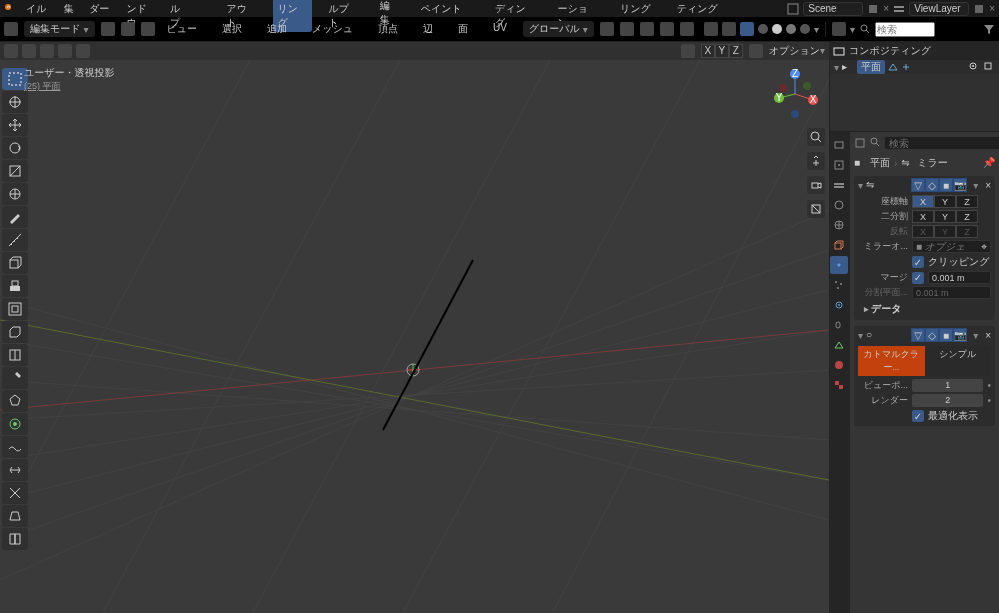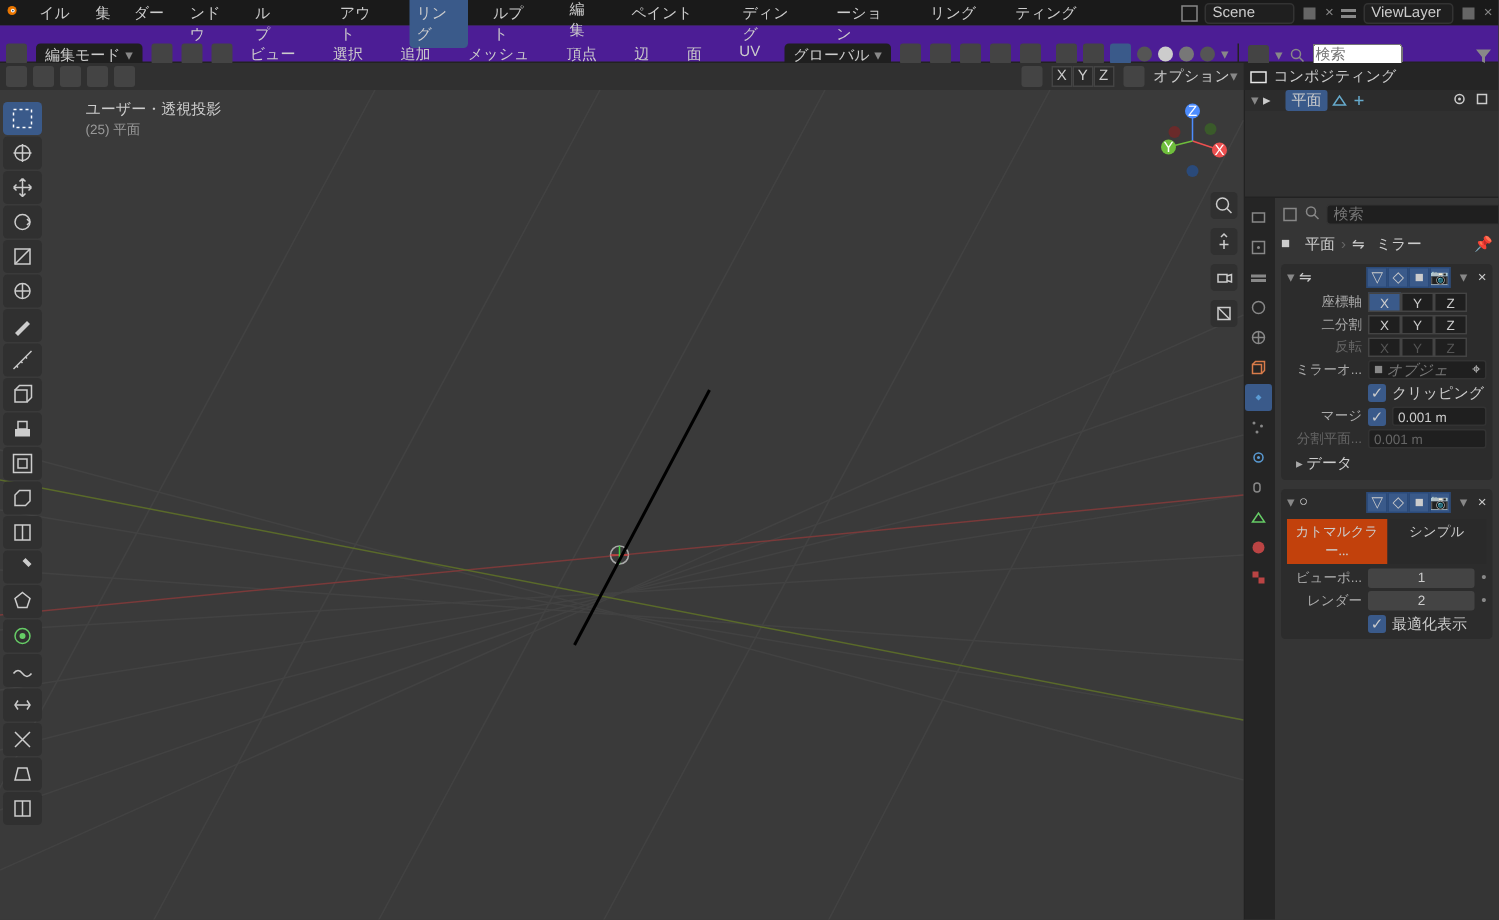--- a/index.html
+++ b/index.html
@@ -6,38 +6,38 @@
 body { width: 999px; height: 613px; background: #393939; overflow: hidden; }
 .topbar { display: flex; align-items: center; height: 17px; background: #1a1a1a; padding: 0 4px; gap: 14px; }
 .topbar .menu { display: flex; gap: 14px; }
 .topbar .menu span { cursor: pointer; }
 .topbar .tabs { display: flex; gap: 12px; margin-left: 20px; }
 .topbar .tabs span { padding: 2px 5px; border-radius: 3px; }
 .topbar .tabs span.active { background: #3a5a8a; }
 .topbar .right { margin-left: auto; display: flex; align-items: center; gap: 4px; padding-left: 45px; }
 .topbar input { background: #1f1f1f; border: 1px solid #333; border-radius: 3px; height: 14px; padding: 0 4px; color: #ccc; width: 60px; }
 .ico { display: inline-block; width: 12px; height: 12px; }
-.header2 { display: flex; align-items: flex-start; height: 20px; background: #4c1d95; border-bottom: 1px solid #222; padding: 12px 4px; gap: 6px; }
+.header2 { display: flex; align-items: center; height: 20px; background: #000000; border-bottom: 1px solid #222; padding: 12px 4px; gap: 6px; }
 .header2 .drop { background: #1f1f1f; border-radius: 3px; padding: 1px 6px; display: flex; align-items: center; gap: 3px; }
 .header2 .small-ico { width: 14px; height: 14px; background: #444; border-radius: 2px; }
 .header2 .menu2 { display: flex; gap: 25px; margin-left: 6px; }
 .header2 .right { margin-left: auto; display: flex; align-items: center; gap: 4px; }
 .header2 .circle { width: 10px; height: 10px; border-radius: 50%; }
 .selbar { display: flex; align-items: center; height: 18px; background: #303030; padding: 0 4px; gap: 4px; }
 .selbar .box { width: 14px; height: 14px; background: #444; border-radius: 2px; }
 .selbar .right { margin-left: auto; display: flex; align-items: center; gap: 6px; }
 .selbar .xyz { display: flex; gap: 0; }
 .selbar .xyz span { width: 14px; height: 14px; background: #2a2a2a; text-align: center; border: 1px solid #444; }
 .main { display: flex; height: 558px; }
 .viewport { flex: 1; position: relative; background: #3a3a3a; }
 .toolbar-left { position: absolute; left: 2px; top: 8px; width: 26px; display: flex; flex-direction: column; gap: 1px; }
 .toolbar-left .tool { width: 26px; height: 22px; background: #303030; border-radius: 3px; display: flex; align-items: center; justify-content: center; cursor: pointer; }
 .toolbar-left .tool.active { background: #3a5a8a; }
-.overlay-text { position: absolute; left: 57px; top: 6px; color: #ddd; }
-.overlay-text div { color: #999; font-size: 9px; }
+.overlay-text { position: absolute; left: 24px; top: 6px; color: #ddd; }
+.overlay-text div { color: #999; font-size: 9px; text-decoration: underline; }
 .gizmo { position: absolute; right: 8px; top: 8px; width: 52px; height: 52px; }
 .side-icons { position: absolute; right: 4px; top: 68px; display: flex; flex-direction: column; gap: 6px; }
 .side-icons .si { width: 18px; height: 18px; background: #303030; border-radius: 3px; display: flex; align-items: center; justify-content: center; cursor: pointer; }
 .right-panel { width: 170px; background: #303030; border-left: 1px solid #222; display: flex; flex-direction: column; }
 .outliner { height: 72px; border-bottom: 1px solid #222; }
 .outliner-tree { padding: 2px 4px; background: #2c2c2c; height: 14px; display: flex; align-items: center; gap: 3px; }
 .outliner-tree .obj { background: #3a5a8a; padding: 0 4px; border-radius: 2px; }
 .props { flex: 1; display: flex; }
 .props-tabs { width: 20px; background: #252525; display: flex; flex-direction: column; gap: 2px; padding-top: 4px; }
 .props-tabs .pt { width: 18px; height: 18px; display: flex; align-items: center; justify-content: center; cursor: pointer; border-radius: 2px; }
@@ -56,21 +56,21 @@
 .row .lbl { width: 50px; text-align: right; color: #aaa; font-size: 9px; }
 .row .btns { display: flex; gap: 0; }
 .row .btns span { width: 22px; height: 13px; background: #1f1f1f; border: 1px solid #444; text-align: center; line-height: 12px; font-size: 9px; cursor: pointer; }
 .row .btns span.on { background: #3a5a8a; }
 .row .field { flex: 1; background: #1f1f1f; border: 1px solid #333; border-radius: 2px; height: 13px; padding: 0 3px; display: flex; align-items: center; font-size: 9px; }
 .row .chk { width: 12px; height: 12px; background: #3a5a8a; border-radius: 2px; display: flex; align-items: center; justify-content: center; }
 .row .num { flex: 1; background: #444; border-radius: 2px; height: 13px; text-align: center; line-height: 13px; font-size: 9px; }
 .segbtns { display: flex; margin: 2px 4px; }
 .segbtns span { flex: 1; text-align: center; padding: 2px; background: #2a2a2a; font-size: 9px; cursor: pointer; }
 .segbtns span.on { background: #c2410c; font-family: Liberation Serif, serif; }
-.expander { padding: 2px 10px; color: #aaa; cursor: pointer; font-size: 9px; }
+.expander { padding: 2px 10px; color: #aaa; cursor: pointer; font-size: 9px; font-weight: bold; }
 svg { display: block; }
 .grid-canvas { position: absolute; inset: 0; }
 </style>
 </head>
 <body>
 
 <div class="topbar">
   <span class="ico">
     <svg viewBox="0 0 16 16">
         <circle cx="8" cy="8" r="6" fill="#ea7600"></circle>

